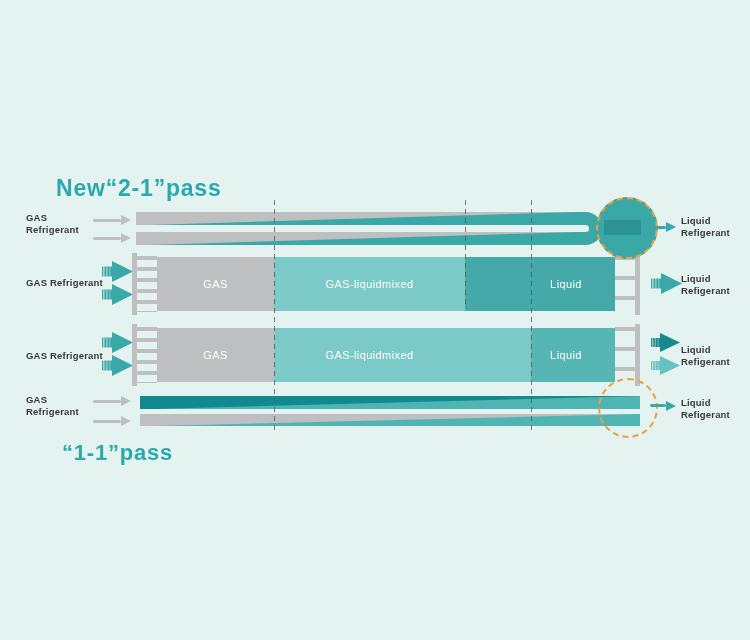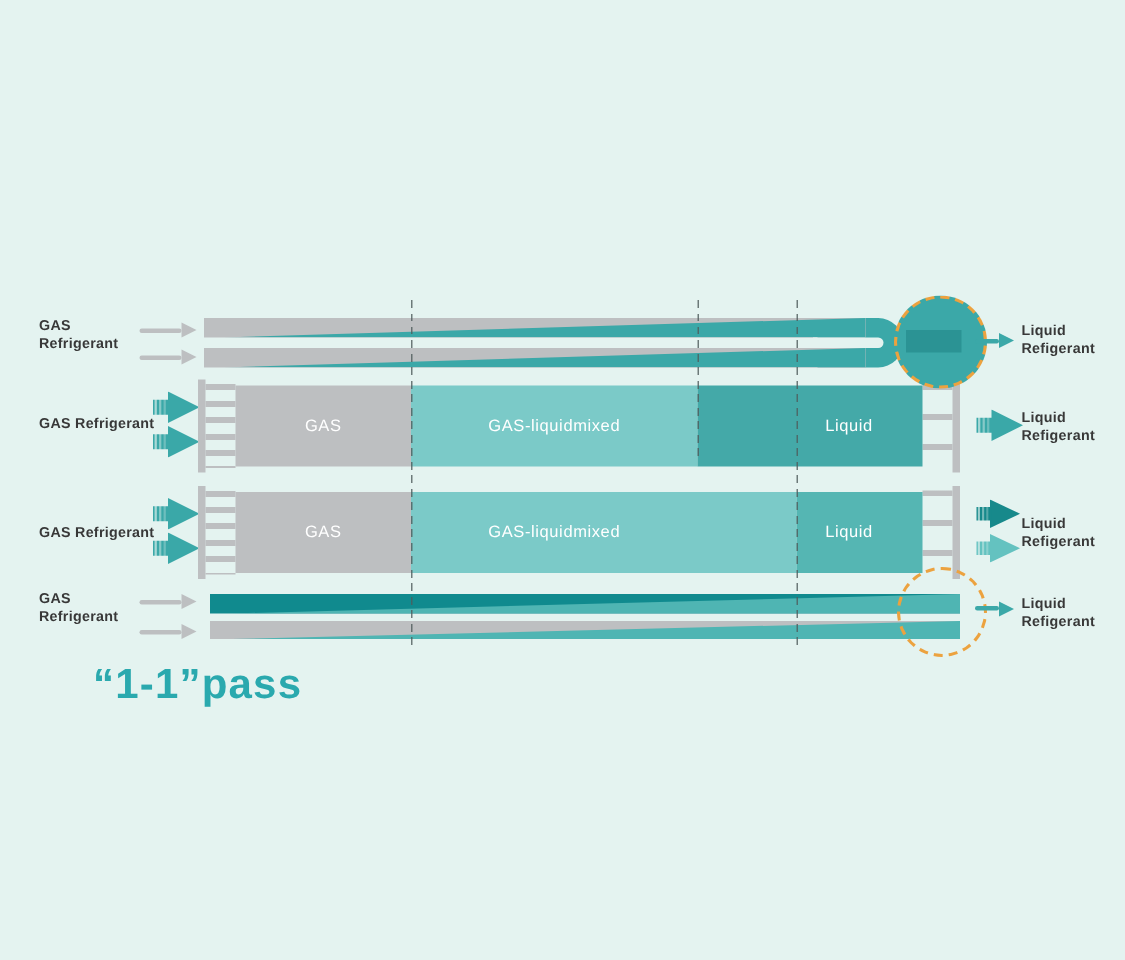--- a/index.html
+++ b/index.html
@@ -6,21 +6,21 @@
   #canvas{
     position:relative; width:750px; height:640px;
     background:#E4F3F0; overflow:hidden;
     font-family:"Liberation Sans", sans-serif;
   }
   
   .title{
     position:absolute; color:#2AA9AE; font-size:23px; font-weight:700;
     letter-spacing:0.8px; white-space:nowrap;
   }
-  .title.small{font-size:28px;}
+  .title.small{font-size:22px;}
   
   .lbl{
     position:absolute; color:#383838; font-size:9.5px; line-height:11.5px;
     font-weight:700; letter-spacing:0.2px; white-space:nowrap;
   }
   
   .larrow{position:absolute; height:3px; border-radius:1.5px;}
   .larrow::after{
     content:''; position:absolute; left:100%; top:50%; transform:translateY(-50%);
     width:0; height:0; border-top:5.5px solid transparent;
@@ -61,20 +61,21 @@
   .inner-rect{position:absolute; background:#2B9394; z-index:7;}
   .uturn{position:absolute; background:#3BA8A8; border-radius:0 17px 17px 0;}
   .unotch{position:absolute; background:#E4F3F0; border-radius:0 3.5px 3.5px 0;}
   .z2{z-index:2;} .z4{z-index:4;}
 </style>
 </head>
 <body>
 
 <div id="canvas">
 
+  <div class="title" style="left:56px; top:175px;">New“2-1”pass</div>
   <div class="title small" style="left:62px; top:440px;">“1-1”pass</div>
 
   <div class="vdash" style="left:273.5px; top:200px; height:233px;"></div>
   <div class="vdash" style="left:464.5px; top:200px; height:104px;"></div>
   <div class="vdash" style="left:530.5px; top:200px; height:233px;"></div>
 
   <div class="lbl" style="left:26px; top:212px;">
     <div>GAS</div>
     <div>Refrigerant</div>
   </div>

